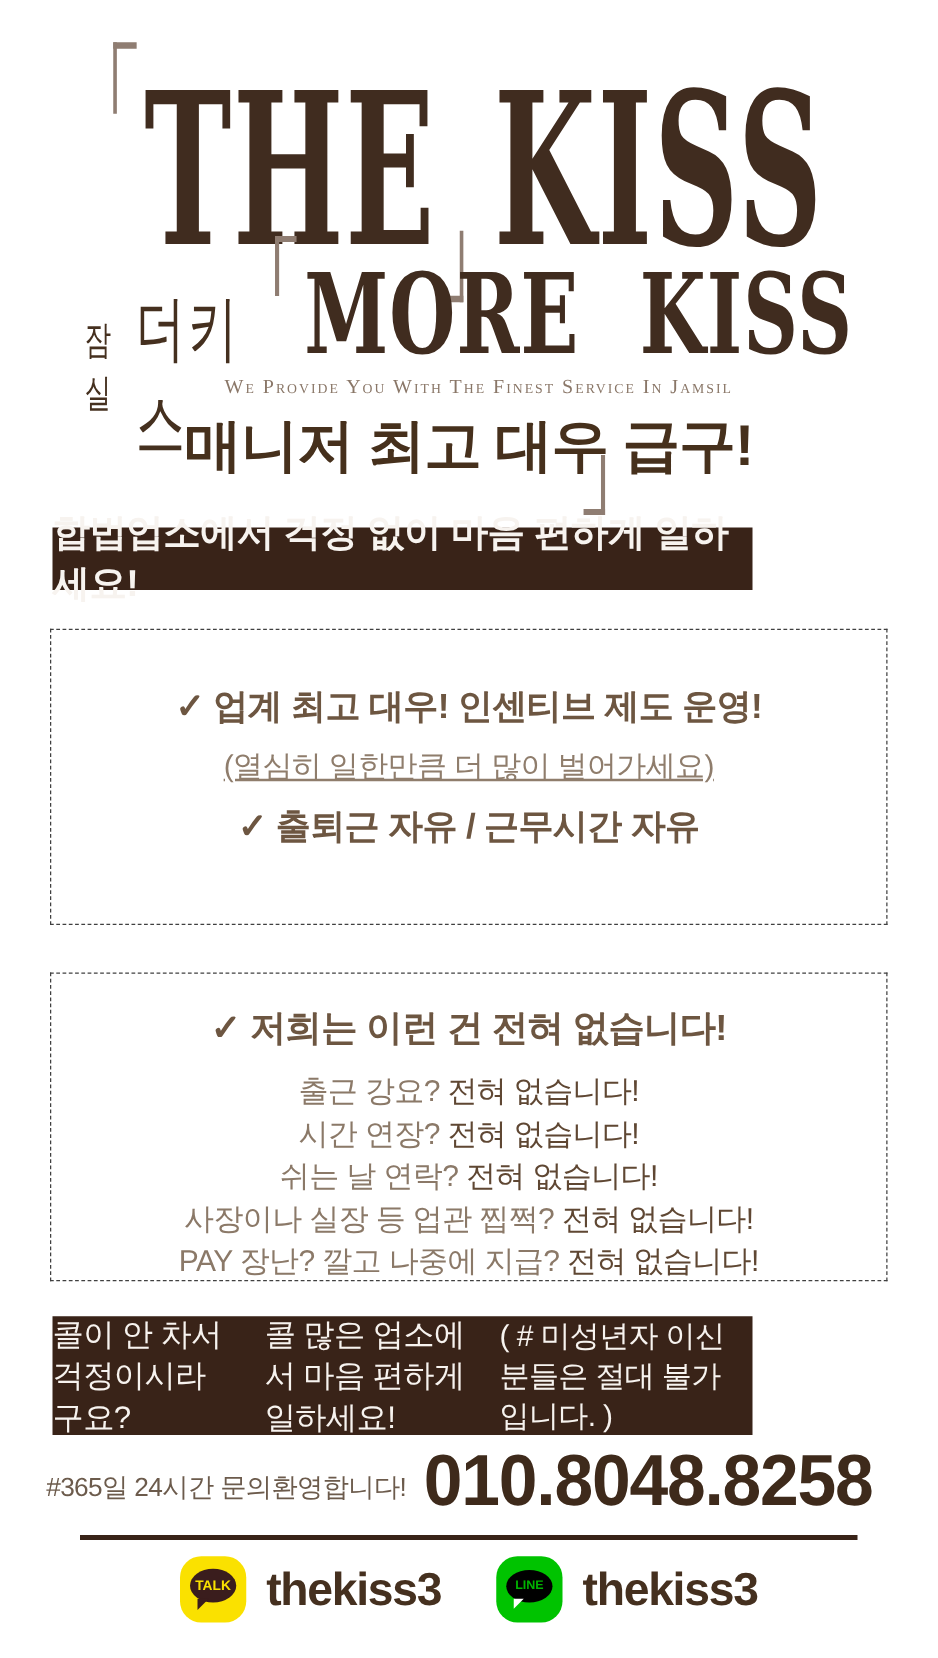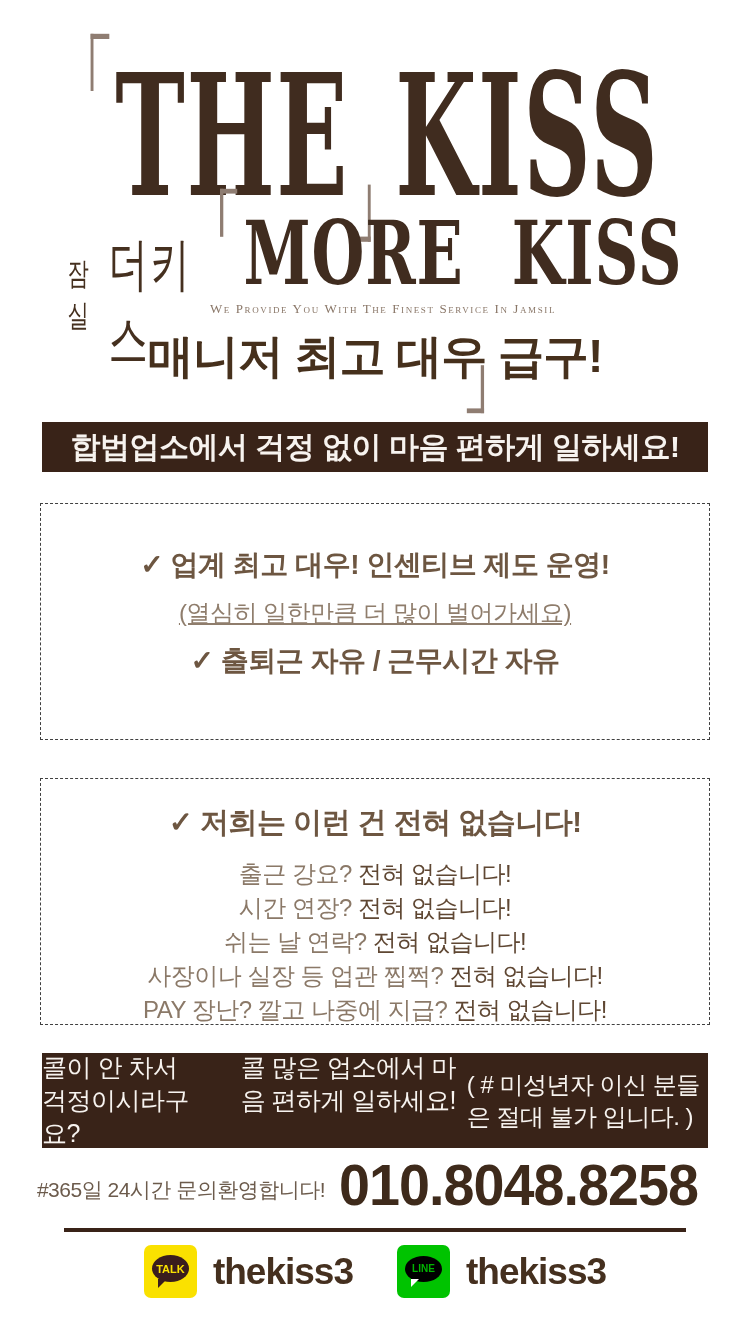--- a/index.html
+++ b/index.html
@@ -39,29 +39,29 @@
   .logo1 .br-tl { margin-top:-14px; }
   .logo2 .br-tl { align-self:flex-start; margin-top:-16px; height:40px; }
   .logo2 .br-br { height:40px; margin-bottom:-28px; }
   .word-gap { margin-left:34px; }
 
   
   .subtitle {
     position:absolute; top:301px; left:0; width:100%; text-align:center;
     font-family:"Liberation Serif", serif;
     font-variant:small-caps; font-variant-caps:small-caps;
-    font-size:13px; letter-spacing:1.6px; color:#8a7768;padding-left:16px;
+    font-size:16px; letter-spacing:1.6px; color:#8a7768;padding-left:16px;
   }
   .headline {
     position:absolute; top:326px; left:0; width:100%; text-align:center;
     font-size:46px; font-weight:800; color:#46301c; letter-spacing:-1px;
   }
 
   
-  .banner { position:absolute; left:42px; width:666px; background:#392318; color:#f7f3ef; }
+  .banner { position:absolute; left:42px; width:560px; background:#392318; color:#f7f3ef; }
   .banner-top {
     top:422px; height:50px; display:flex; align-items:center; justify-content:center;
     font-size:30px; font-weight:700; letter-spacing:-0.5px;
   }
   .banner-bottom {
     top:1053px; height:95px; display:flex; flex-direction:row;
     align-items:center; justify-content:center; gap:9px;
   }
   .banner-bottom .bline1 { display:flex; gap:34px; font-size:25px; font-weight:500; letter-spacing:-0.5px; }
   .banner-bottom .bline2 { font-size:24px; font-weight:500; letter-spacing:-0.5px; }
@@ -95,21 +95,21 @@
   .divider { position:absolute; top:1228px; left:64px; width:622px; height:4px; background:#392318; }
 
   
   .footer {
     position:absolute; top:1245px; left:0; width:100%;
     display:flex; justify-content:center; align-items:center; gap:44px;
   }
   .messenger { display:flex; align-items:center; gap:16px; }
   .msn-id { font-size:37px; font-weight:800; color:#45301f; letter-spacing:-1px; }
   .app-icon {
-    width:53px; height:53px; border-radius:7px;
+    width:53px; height:53px; border-radius:17px;
     display:flex; align-items:center; justify-content:center; position:relative;
   }
   .kakao-icon { background:#fae100; }
   .kakao-bubble {
     width:37px; height:27px; background:#3a1d1d; border-radius:50%;
     display:flex; align-items:center; justify-content:center; position:relative; top:-3px;
     color:#fae100; font-size:11px; font-weight:700; letter-spacing:0;
   }
   .kakao-bubble::after {
     content:""; position:absolute; bottom:-6px; left:6px;

